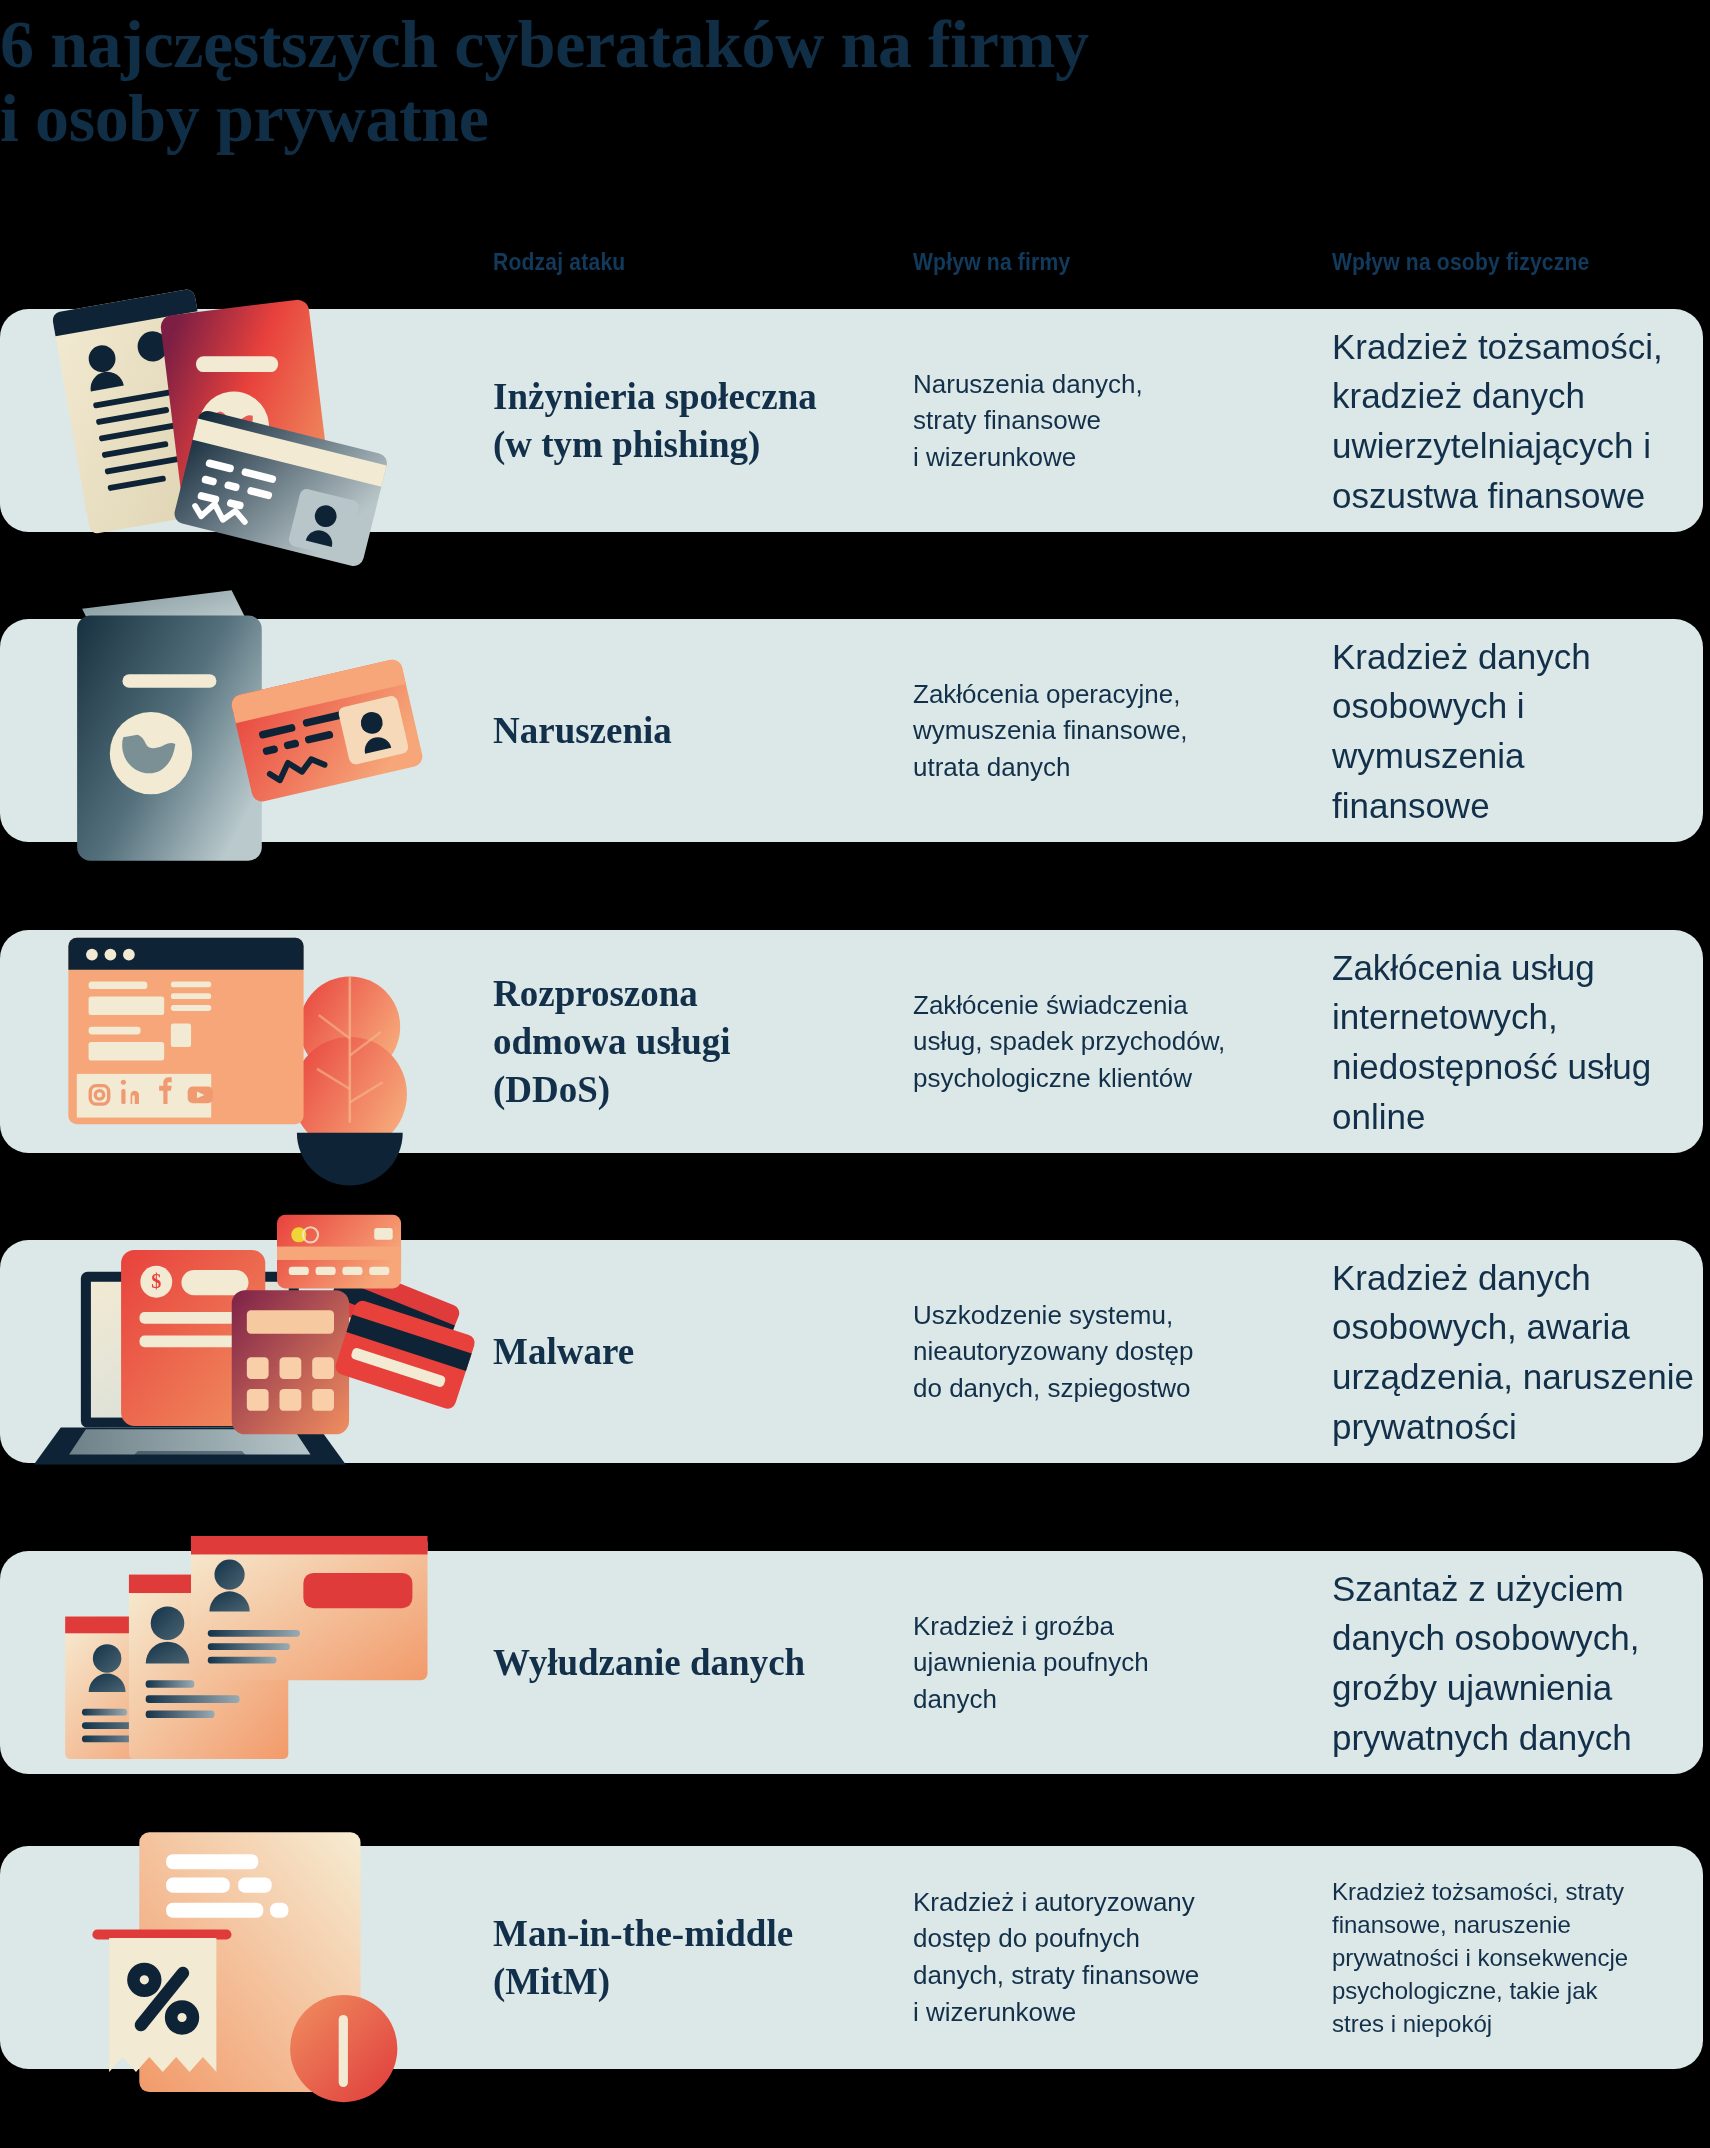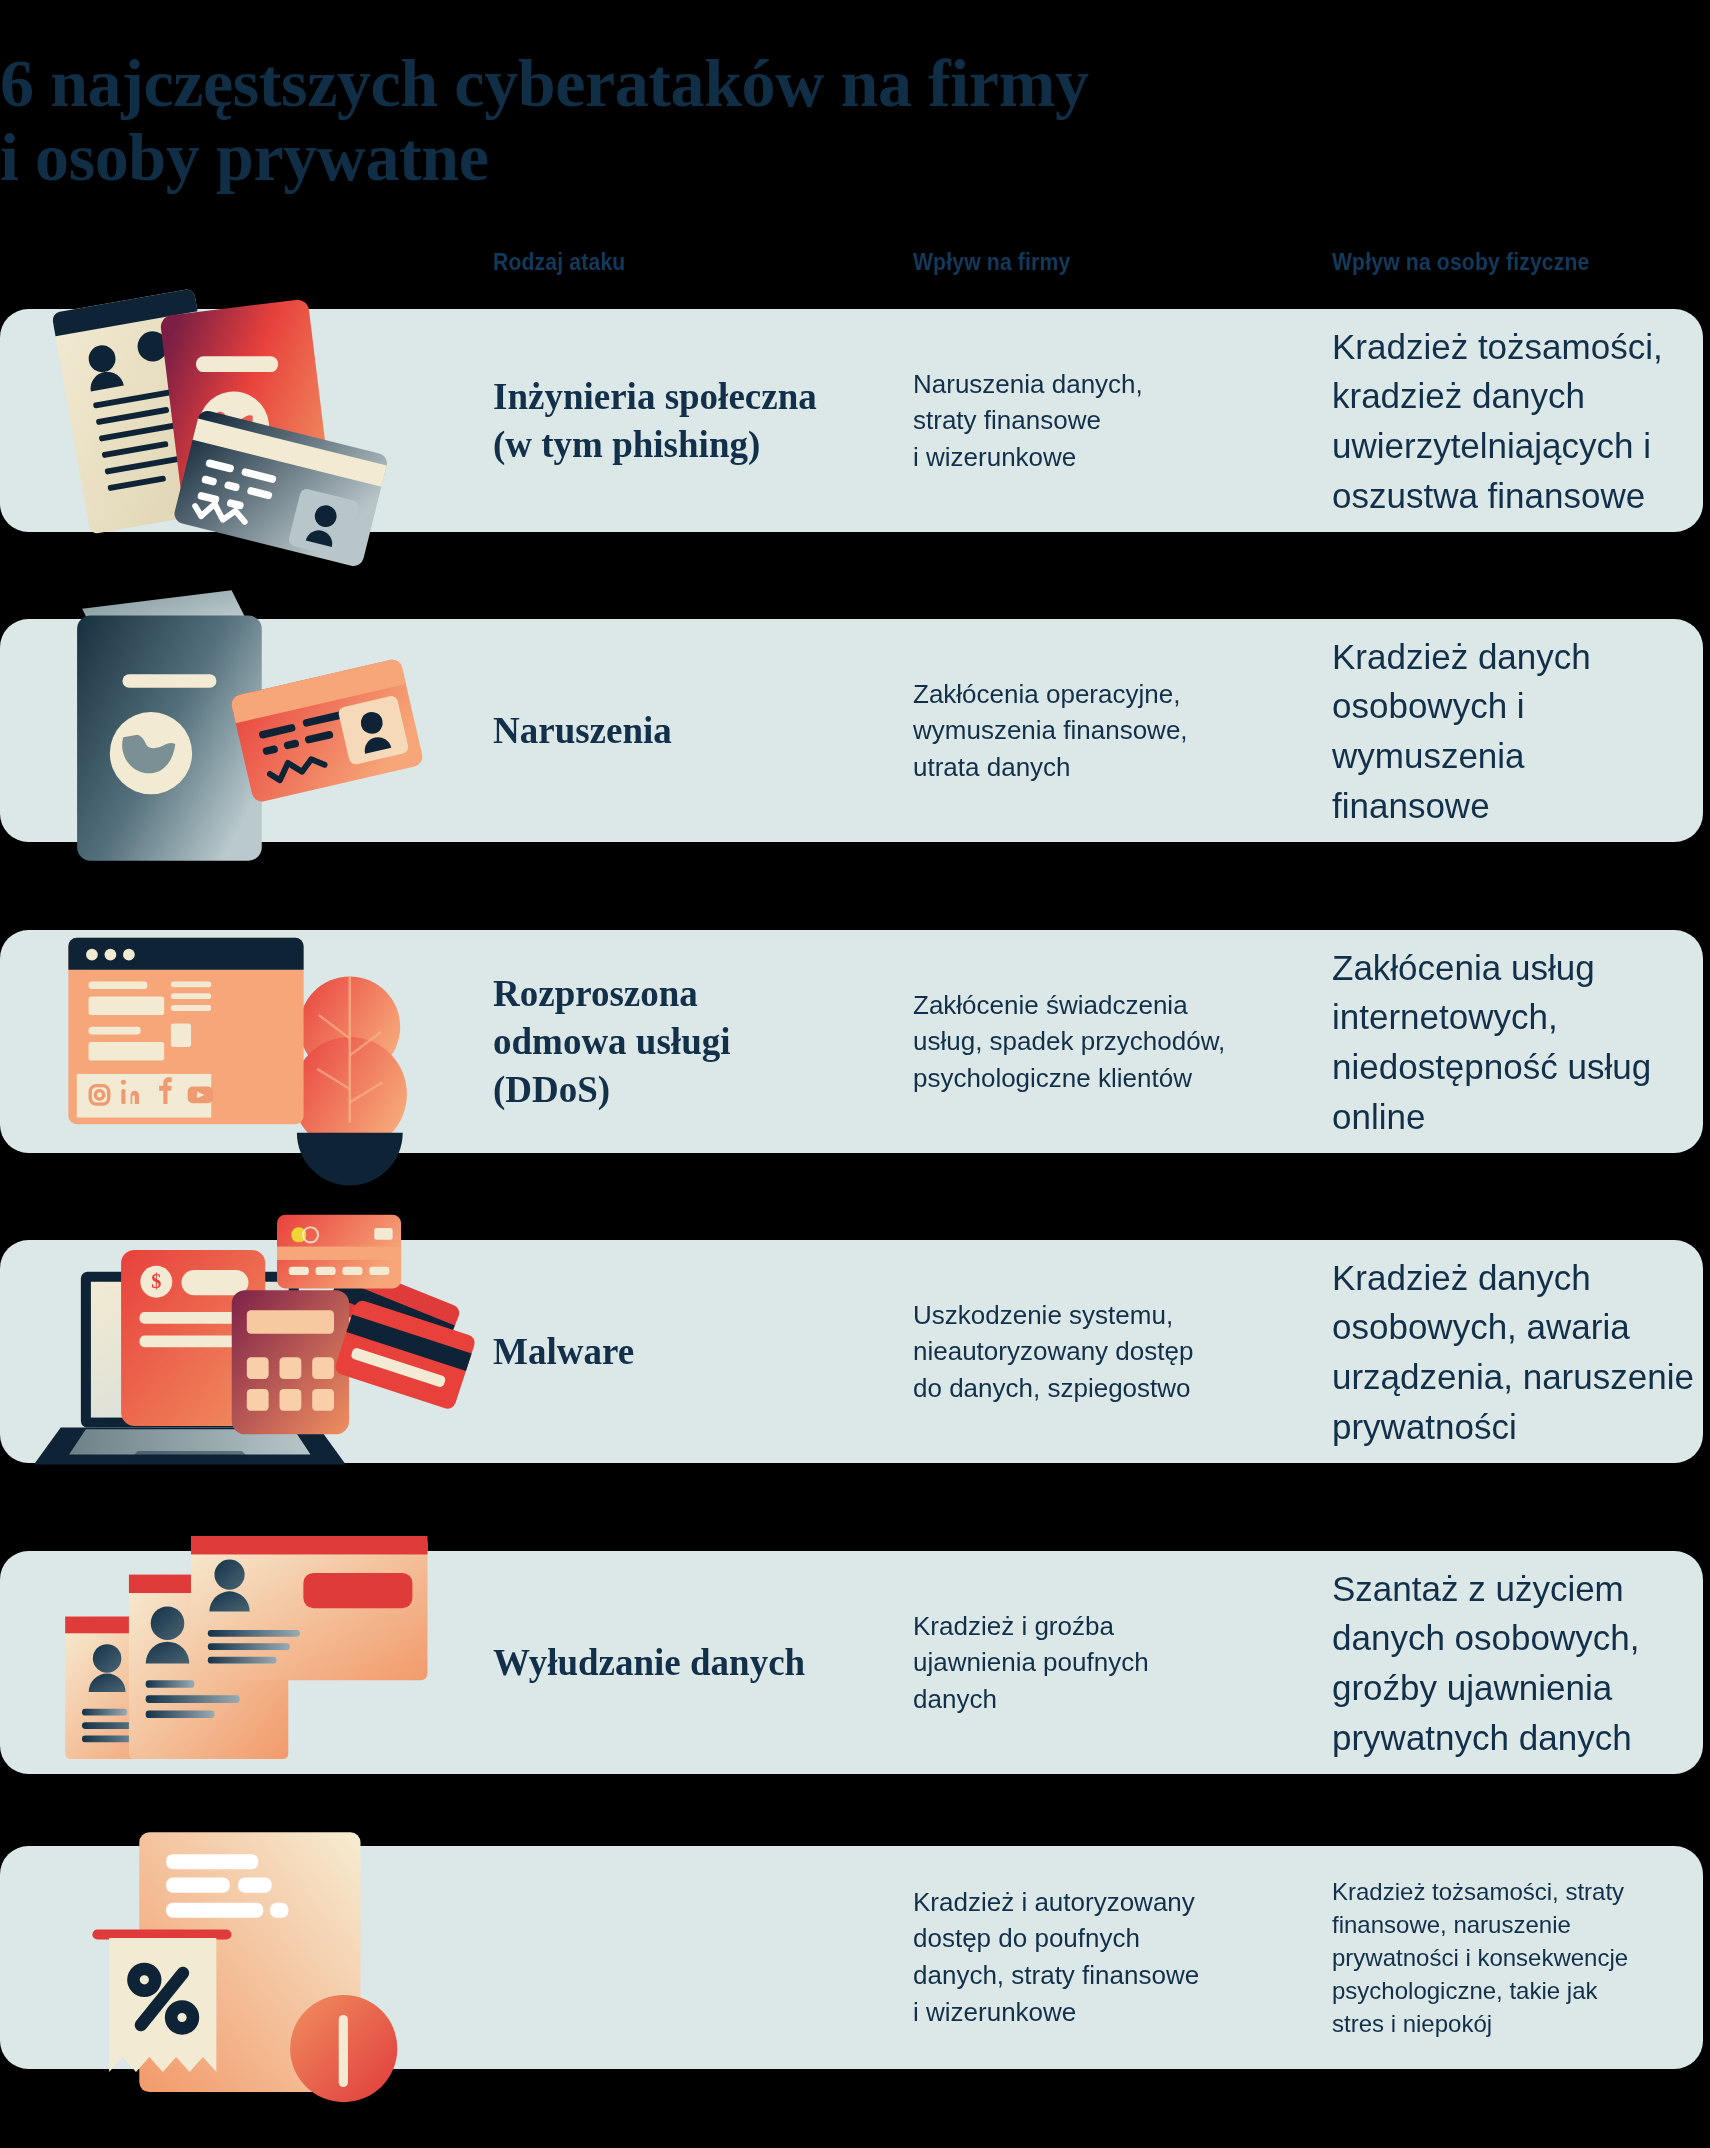--- a/index.html
+++ b/index.html
@@ -20,21 +20,20 @@
     position:absolute;
     left:0px; top:6.7px;
     width:1510px;
     font-family:"Liberation Serif", serif;
     font-weight:700;
     font-size:68px;
     line-height:1.10;
     letter-spacing:-0.4px;
     color:#102f46;
     white-space:pre-line;
-    margin-top:39px;
   }
 
   
   .col-headers { position:absolute; left:0; top:248px; width:1708px; height:42px;text-align:right; }
   .col-header {
     position:absolute;
     top:0;
     font-family:"Liberation Sans Narrow","Liberation Sans", sans-serif;
     font-weight:700;
     font-size:24px;
@@ -502,20 +501,22 @@
     <div class="cell cell-type">Wyłudzanie danych</div>
     <div class="cell cell-biz">Kradzież i groźba
 ujawnienia poufnych
 danych</div>
     <div class="cell cell-indiv">Szantaż z użyciem
 danych osobowych,
 groźby ujawnienia
 prywatnych danych</div>
   </div>
   <div class="rowtext rt6">
+    <div class="cell cell-type">Man-in-the-middle
+(MitM)</div>
     <div class="cell cell-biz">Kradzież i autoryzowany
 dostęp do poufnych
 danych, straty finansowe
 i wizerunkowe</div>
     <div class="cell cell-indiv small">Kradzież tożsamości, straty
 finansowe, naruszenie
 prywatności i konsekwencje
 psychologiczne, takie jak
 stres i niepokój</div>
   </div>

